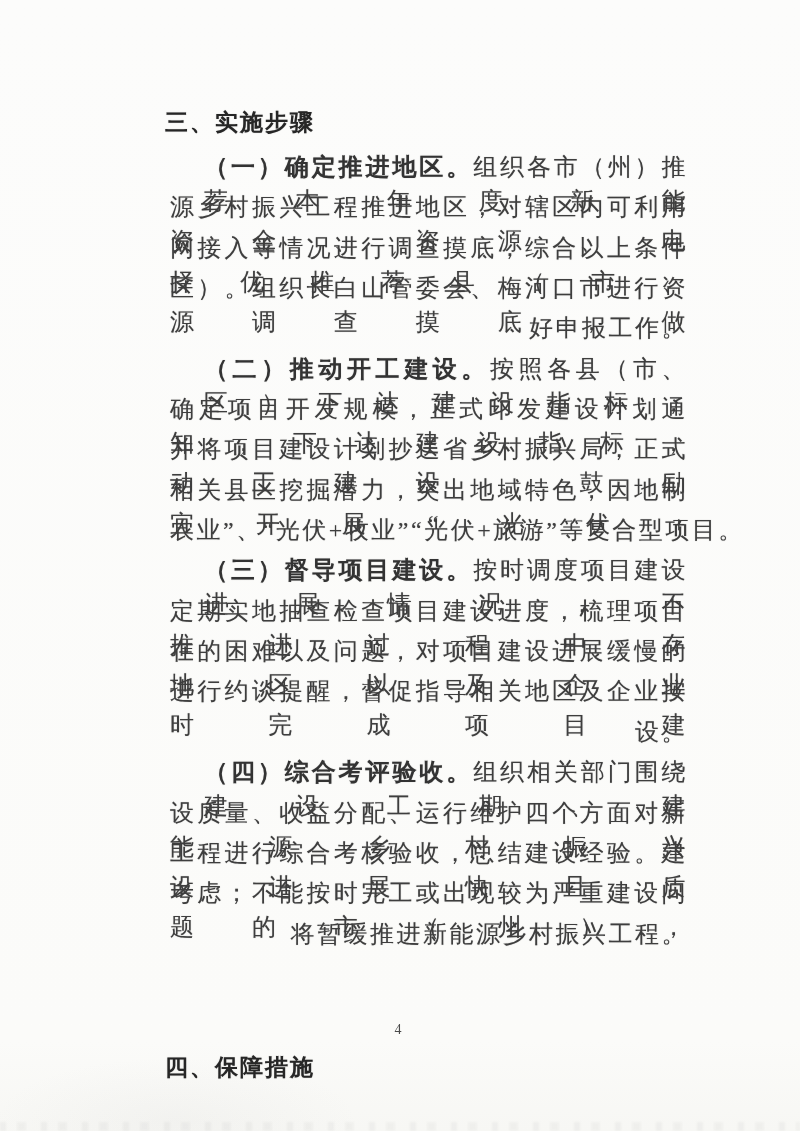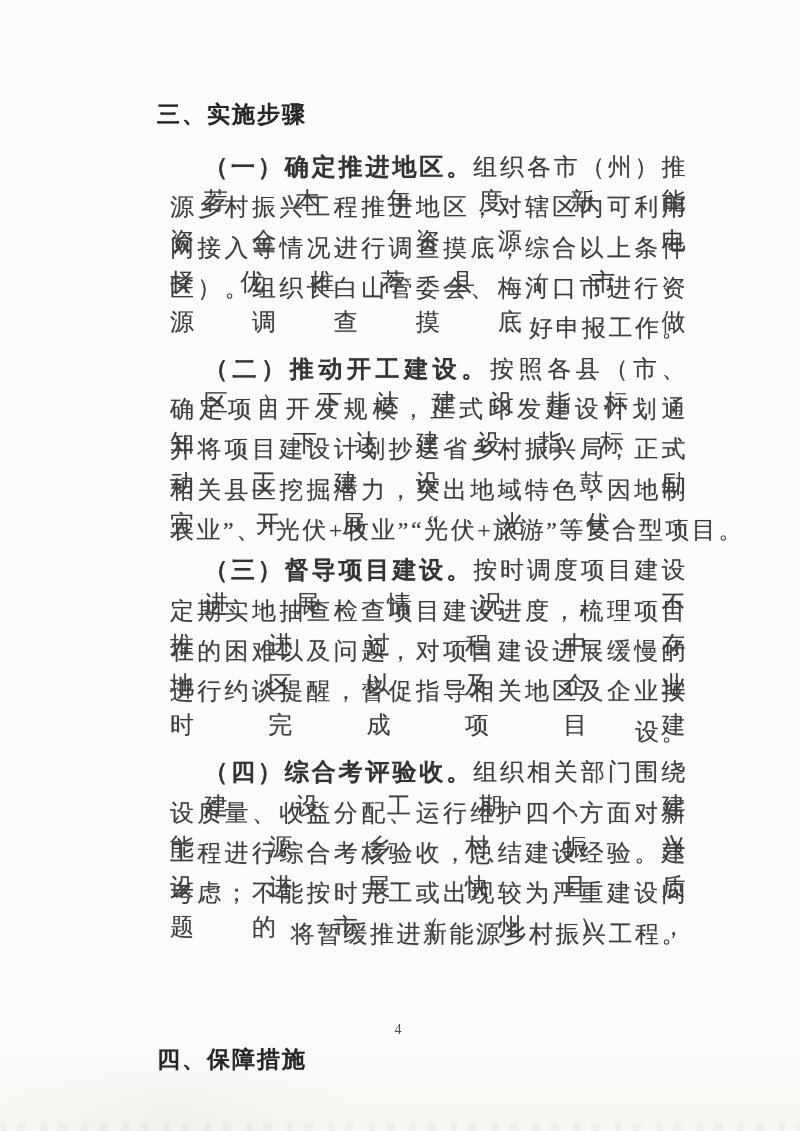--- a/index.html
+++ b/index.html
@@ -14,21 +14,21 @@
     background:
       radial-gradient(ellipse 260px 90px at 22% 99%, rgba(170,170,170,0.07), rgba(255,255,255,0) 70%),
       linear-gradient(180deg, #fcfcfb 0%, #fbfbf9 92%, #f7f7f4 100%);
     overflow: hidden;
     font-family: "Liberation Serif", "DejaVu Serif", serif;
     color: #3e3e3e;
   }
   .sec-heading {
     position: absolute;
     left: 157px;
-    margin: 0;
+    margin: 8px;
     font-family: "Liberation Sans", "DejaVu Sans", sans-serif;
     font-size: 23px;
     font-weight: 700;
     color: #262626;
     letter-spacing: 2px;
     white-space: nowrap;
     text-shadow: 0 0 1px rgba(40,40,40,0.35);
   }
   .sec-heading.h3 { top: 99px; }
   .sec-heading.h4 { top: 1044px; }

